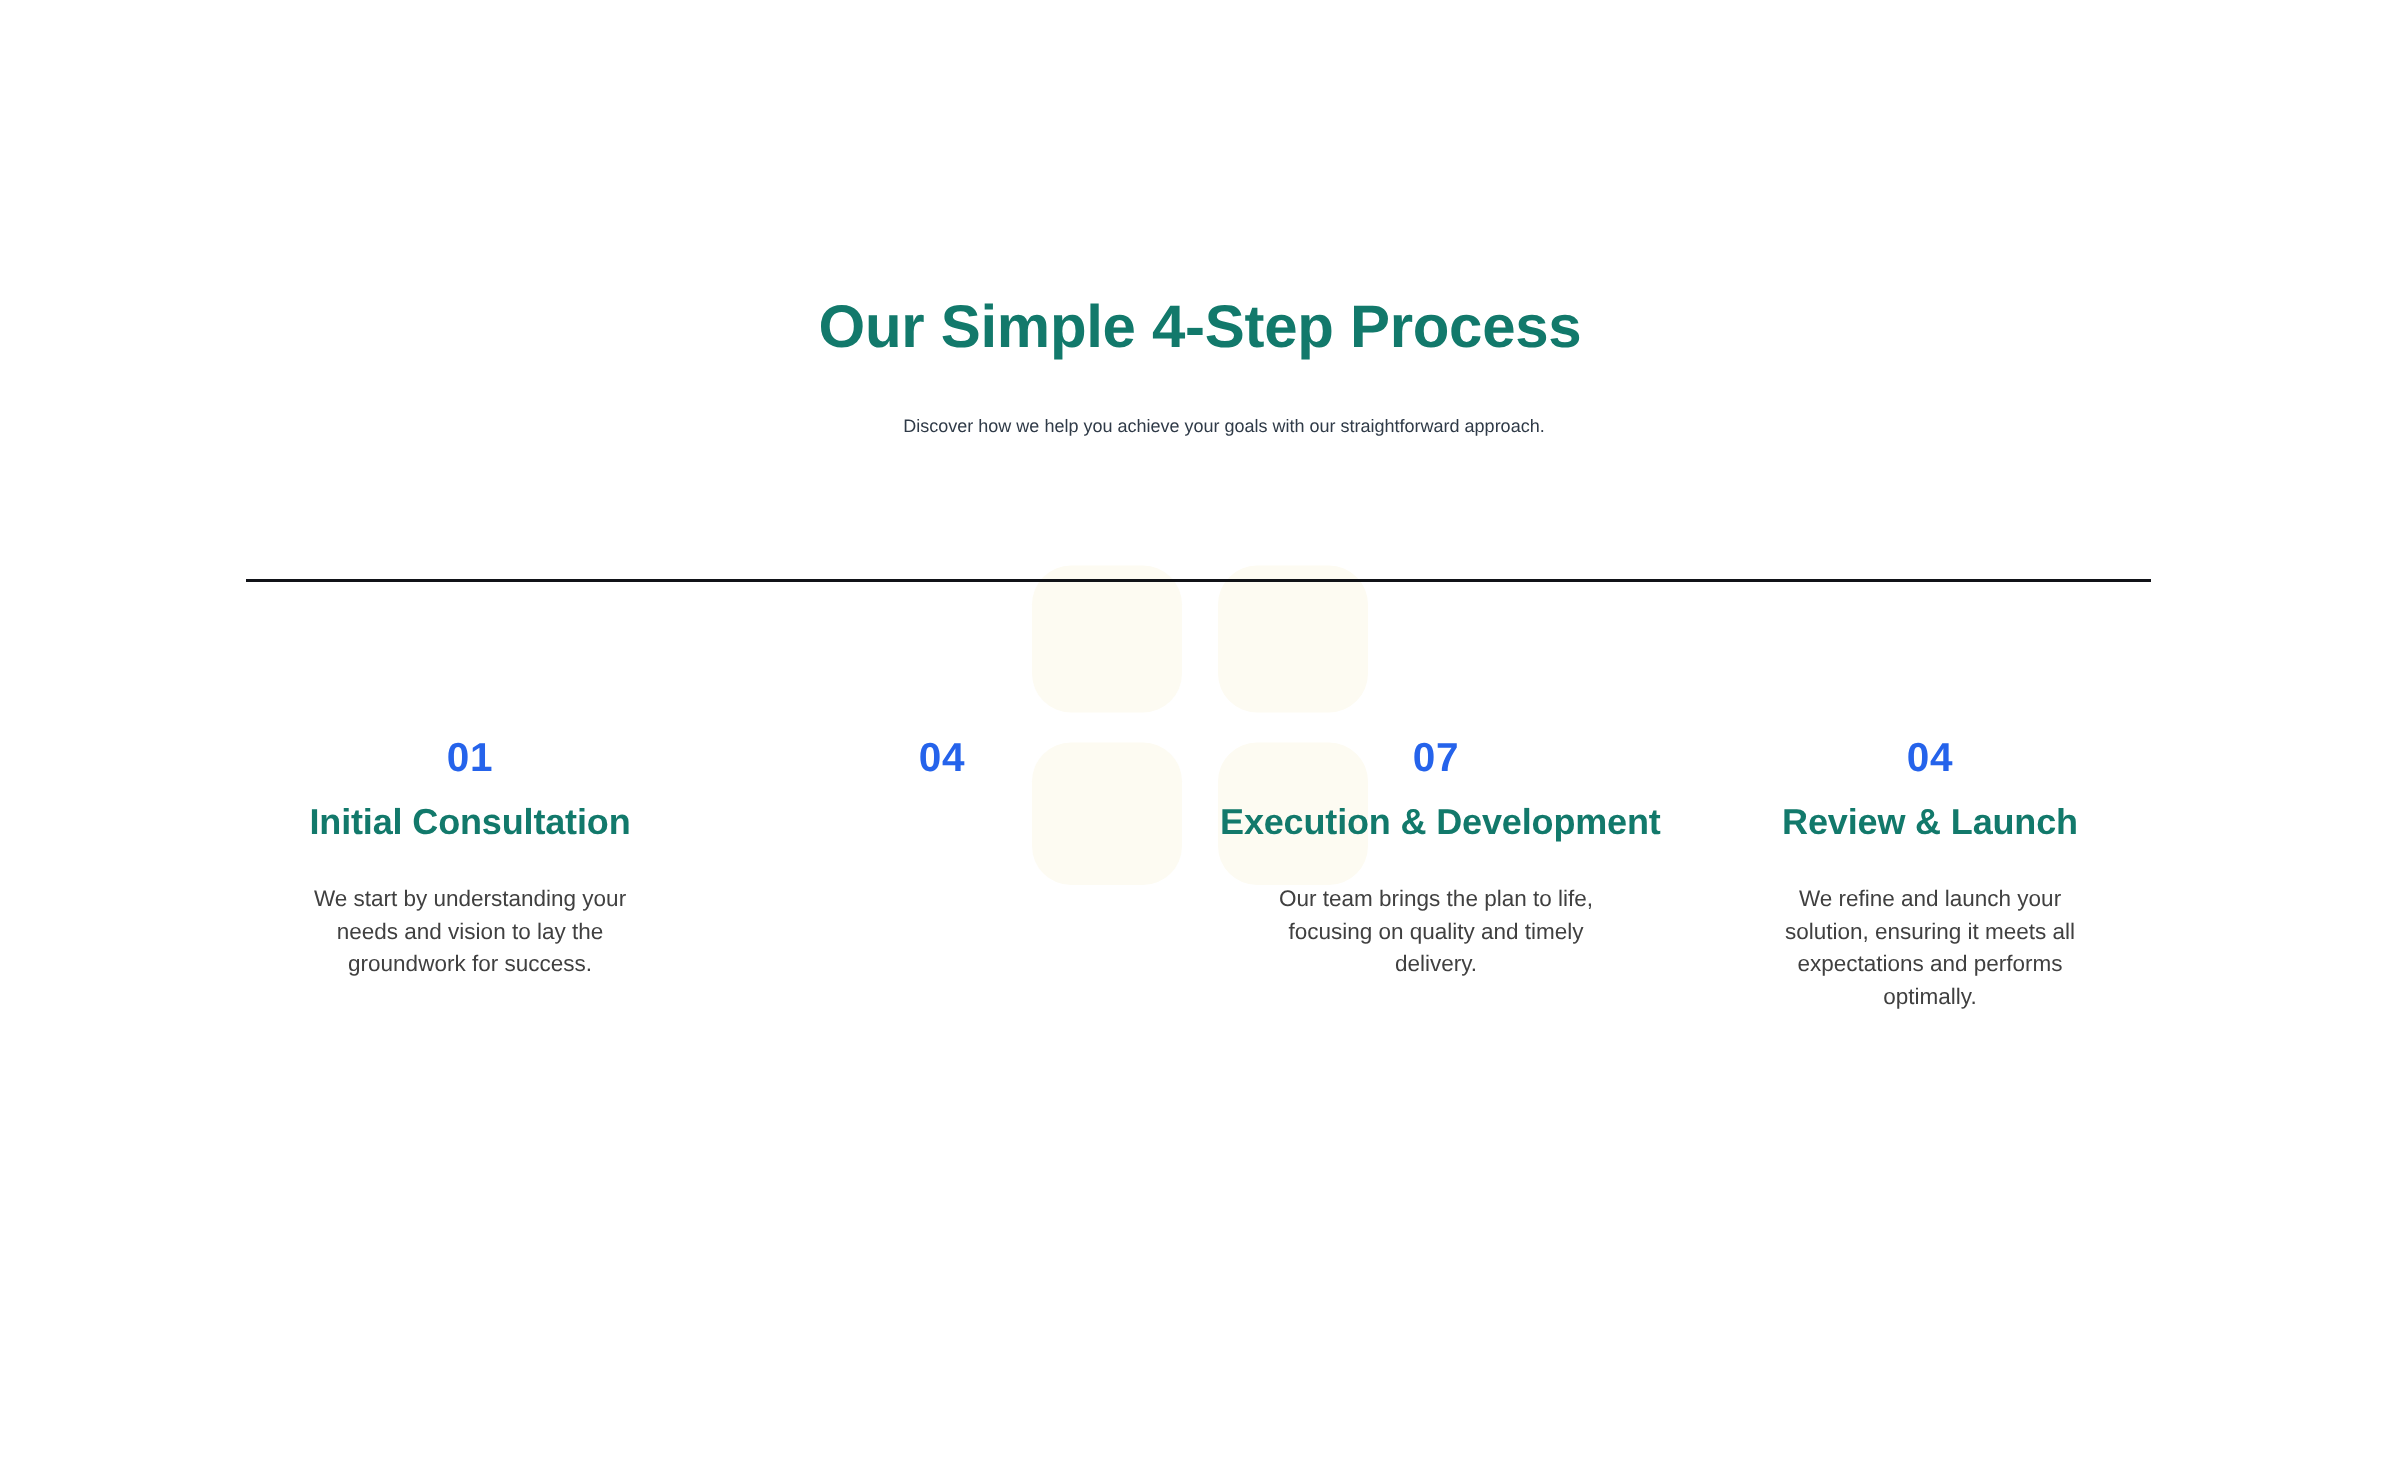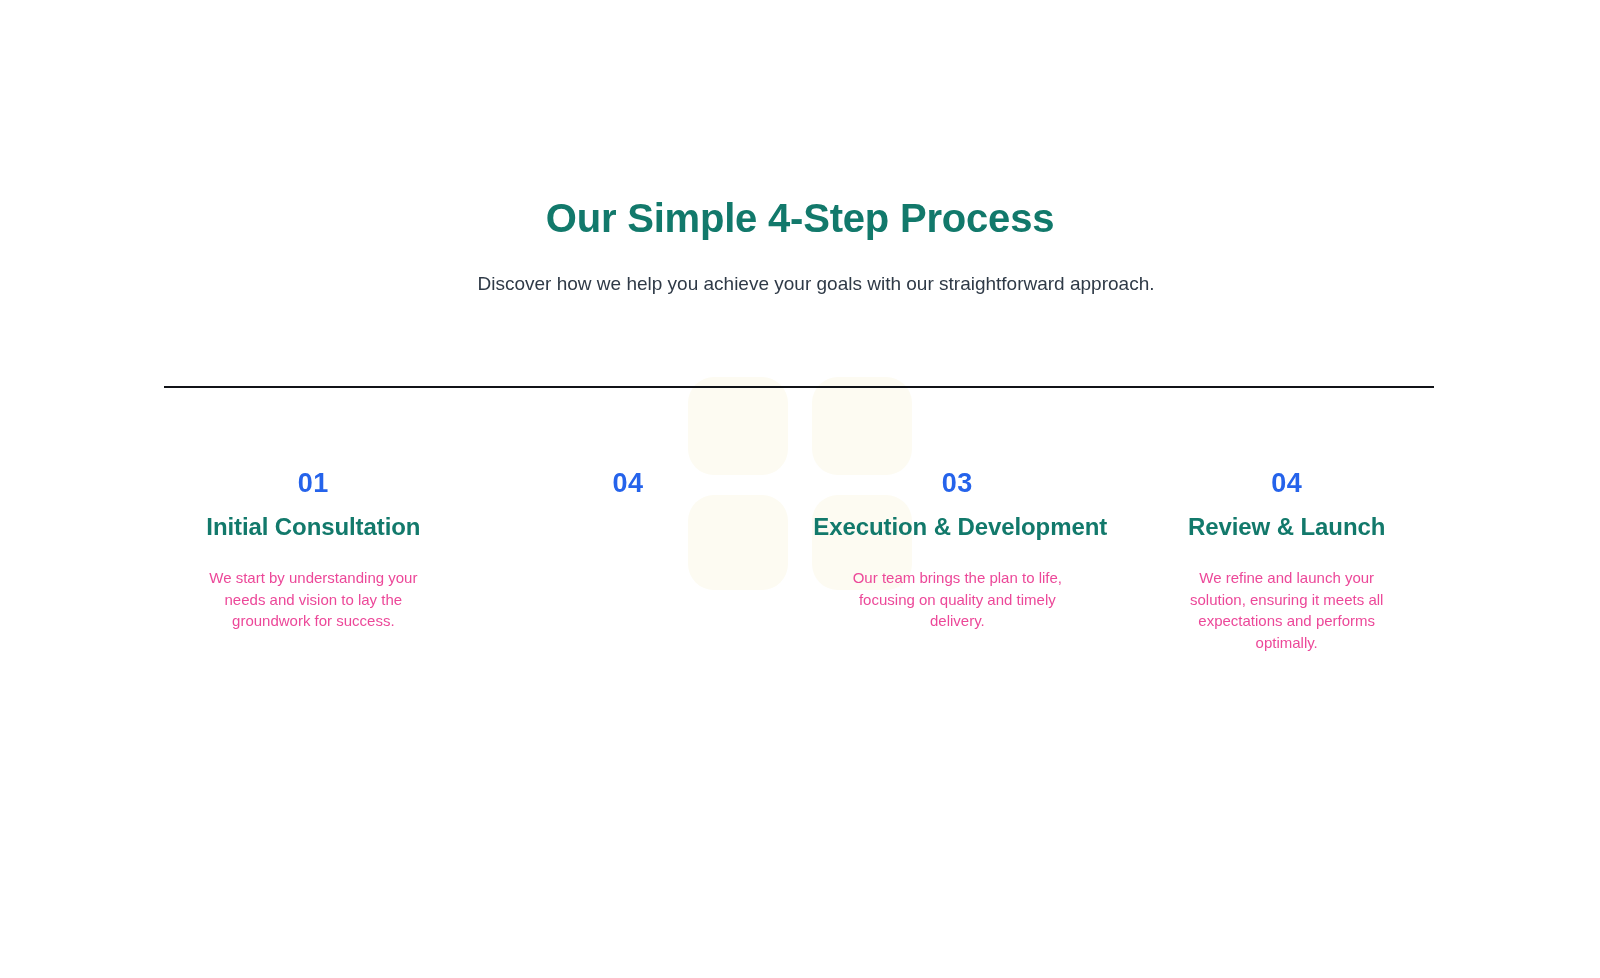--- a/index.html
+++ b/index.html
@@ -49,21 +49,21 @@
   .page-title {
     margin-top: 192px;
     font-size: 40px;
     line-height: 52px;
     font-weight: 700;
     letter-spacing: -0.2px;
     color: #12796b;
   }
   .page-subtitle {
     margin-top: 29px;
-    font-size: 19px;
+    font-size: 12px;
     line-height: 22px;
     font-weight: 400;
     color: #2f3a४7;
     color: #2f3a47;
     padding-left: 32px;
   }
 
   
   .divider {
     position: absolute;
@@ -72,21 +72,21 @@
     width: 1270px;
     height: 2px;
     background: #111318;
     z-index: 3;
   }
 
   
   .steps {
     position: absolute;
     left: 176px;
-    top: 466px;
+    top: 488px;
     width: 1248px;
     display: flex;
     z-index: 2;
     gap: 40px;
   }
   .step {
     width: 304px;
     text-align: center;
     padding: 0 8px;
   }
@@ -104,21 +104,21 @@
     font-weight: 700;
     letter-spacing: -0.1px;
     color: #12796b;
     white-space: nowrap;
   }
   .step-desc {
     margin-top: 27px;
     font-size: 15px;
     line-height: 21.5px;
     font-weight: 400;
-    color: #ec4899;
+    color: #404040;
     padding: 0 14px;
   }
   .step:nth-child(3) .step-desc { padding: 0 26px; }
   .step:nth-child(1) .step-desc { padding: 0 18px; }
 </style>
 </head>
 <body>
 
 <div id="page">
 
@@ -142,21 +142,21 @@
       <div class="step-number">01</div>
       <div class="step-title">Initial Consultation</div>
       <div class="step-desc">We start by understanding your needs and vision to lay the groundwork for success.</div>
     </div>
 
     <div class="step">
       <div class="step-number">04</div>
     </div>
 
     <div class="step">
-      <div class="step-number">03</div>
+      <div class="step-number">07</div>
       <div class="step-title">Execution &amp; Development</div>
       <div class="step-desc">Our team brings the plan to life, focusing on quality and timely delivery.</div>
     </div>
 
     <div class="step">
       <div class="step-number">04</div>
       <div class="step-title">Review &amp; Launch</div>
       <div class="step-desc">We refine and launch your solution, ensuring it meets all expectations and performs optimally.</div>
     </div>
 

